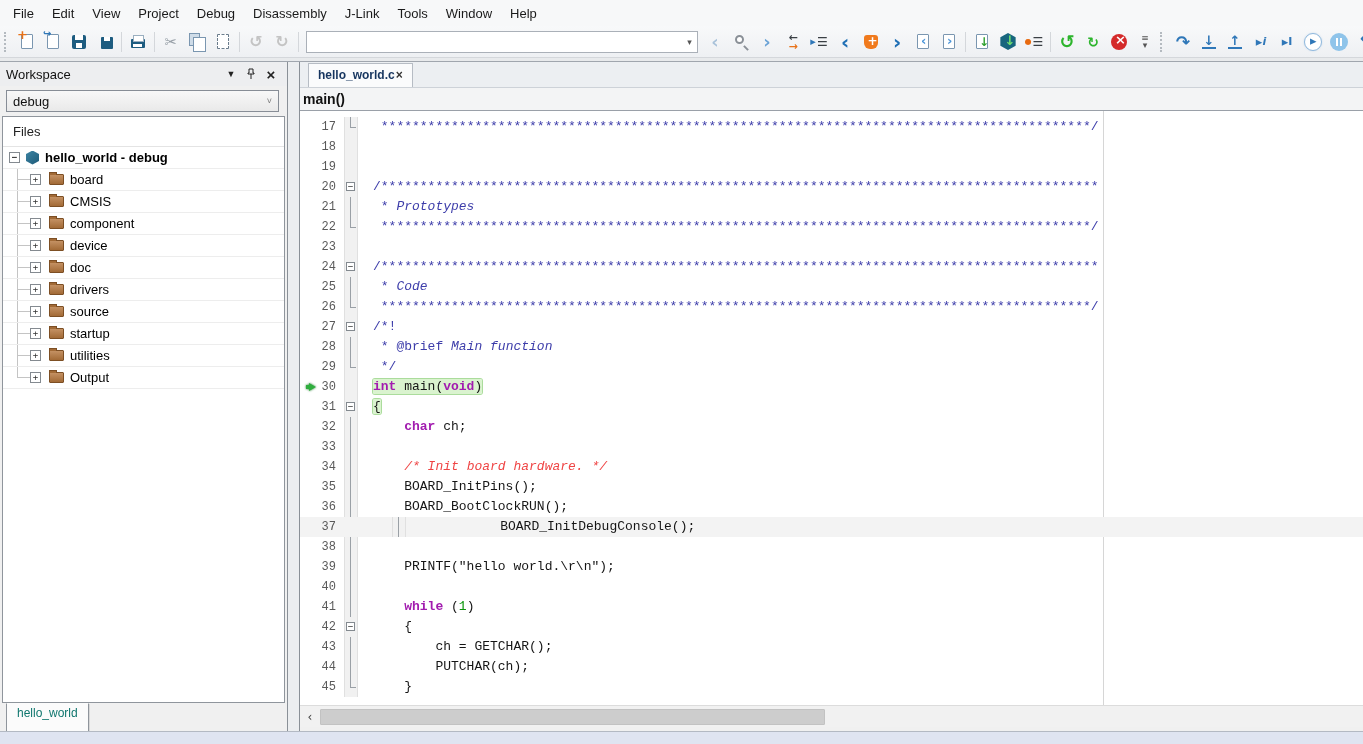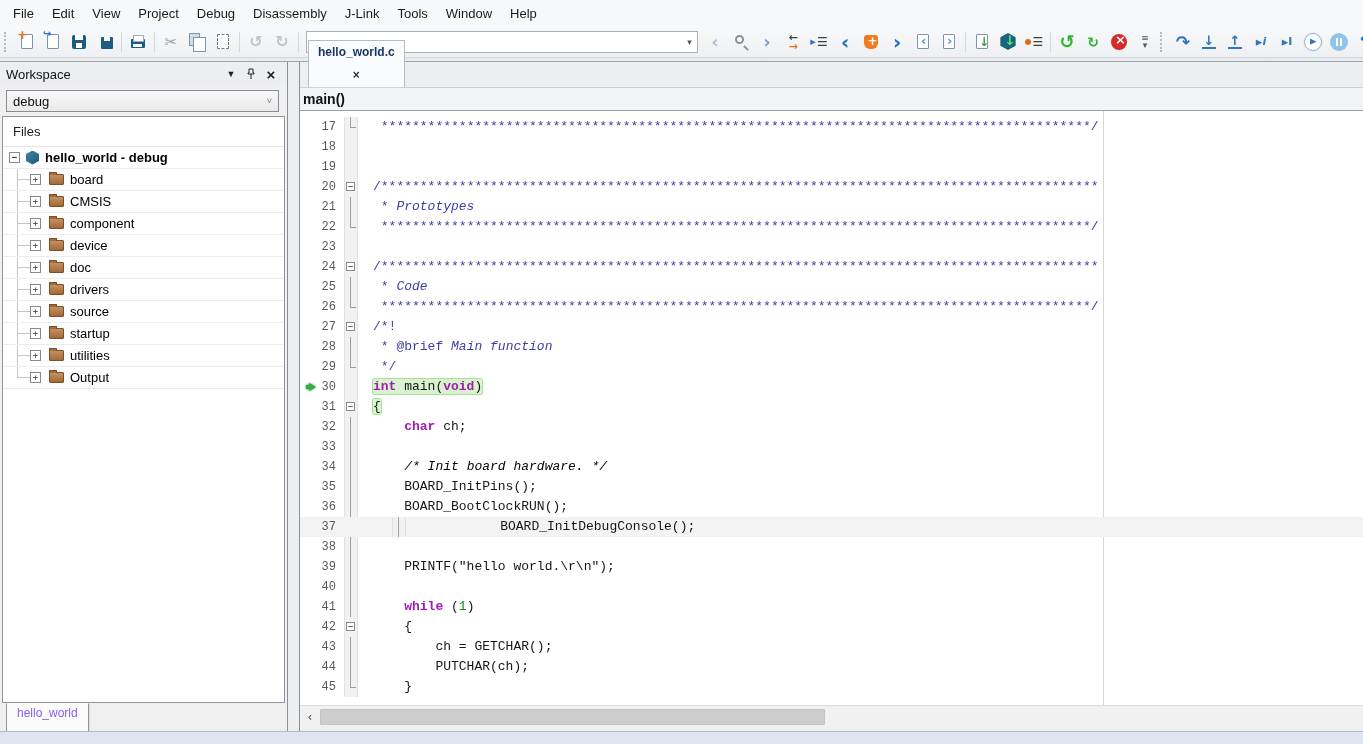--- a/index.html
+++ b/index.html
@@ -105,48 +105,48 @@
   .expand-box{width:11px;height:11px;border:1px solid #848a90;background:#fff;font-size:9px;line-height:8px;text-align:center;color:#333;flex:none;font-family:"DejaVu Sans Mono",monospace;}
   .hex{width:13px;height:14px;background:linear-gradient(135deg,#3d84a3,#1d5a78);clip-path:polygon(50% 0,100% 25%,100% 75%,50% 100%,0 75%,0 25%);margin:0 6px;flex:none;}
   .root-check{position:absolute;left:300px;color:#3c3c3c;font-size:13px;font-weight:400;font-family:"DejaVu Sans",sans-serif;}
   .tree-row{height:22px;display:flex;align-items:center;border-bottom:1px solid #ededed;position:relative;padding-left:27px;font-size:13px;color:#000;}
   .t-vline{position:absolute;left:14px;top:0;bottom:0;width:1px;background:#c4c4c4;}
   .t-vline.half{bottom:11px;}
   .t-hline{position:absolute;left:14px;top:10px;width:13px;height:1px;background:#c4c4c4;}
   .folder-ic{width:15px;height:11px;background:linear-gradient(#c49163,#a26a36);border:1px solid #7d4f24;border-radius:1px;position:relative;margin:0 6px 0 8px;flex:none;}
   .folder-ic::before{content:"";position:absolute;top:-3px;left:-1px;width:6px;height:2px;background:#a26a36;border:1px solid #7d4f24;border-bottom:none;}
   .wsp-tabrow{height:28px;background:#f0f0f0;display:flex;align-items:flex-start;padding:1px 0 0 6px;flex:none;}
-  .wsp-tab{background:#fbfbfb;border:1px solid #8f959c;border-top-color:#fbfbfb;padding:2px 10px 12px;font-size:12px;color:#8b5cf6;margin-top:-1px;box-shadow:1px 1px 0 #d8d8d8;}
+  .wsp-tab{background:#fbfbfb;border:1px solid #8f959c;border-top-color:#fbfbfb;padding:2px 10px 12px;font-size:12px;color:#0f766e;margin-top:-1px;box-shadow:1px 1px 0 #d8d8d8;}
 
   
   .splitter{width:11px;flex:none;background:#eceef0;}
 
   
   .editor{flex:1;display:flex;flex-direction:column;min-width:0;background:#fff;border-left:1px solid #8a9097;}
   .tabbar{height:26px;background:#eceff2;border-bottom:1px solid #cdd2d8;display:flex;align-items:flex-end;padding-left:8px;flex:none;}
-  .etab{display:flex;align-items:center;gap:9px;background:#fafbfc;border:1px solid #b6bcc4;border-bottom:none;padding:4px 9px 5px;font-size:12px;font-weight:700;color:#16355f;flex-direction:column;}
+  .etab{display:flex;align-items:center;gap:1px;background:#fafbfc;border:1px solid #b6bcc4;border-bottom:none;padding:4px 9px 5px;font-size:12px;font-weight:700;color:#16355f;}
   .etab .x{color:#333;font-weight:700;font-size:12px;}
   .funcbar{height:23px;background:#f3f4f5;border-bottom:1px solid #9aa0a8;display:flex;align-items:center;padding-left:3px;font-size:14px;font-weight:700;color:#111;flex:none;}
   .code-area{flex:1;position:relative;overflow:hidden;background:#fff;padding-top:6px;}
   .margin-line{position:absolute;left:803px;top:0;bottom:0;width:1px;background:#d6d6d6;}
   .code-row{height:20px;display:flex;position:relative;font-family:"Liberation Mono","DejaVu Sans Mono",monospace;font-size:13px;line-height:20px;white-space:pre;}
   .code-row.rowhl{background:#f3f3f3;gap:48px;}
   .ln{width:44px;text-align:right;padding-right:8px;color:#5a5a5a;font-size:12px;flex:none;}
   .fold{width:14px;flex:none;position:relative;background:#f1f1f1;border-left:1px solid #e0e0e0;border-right:1px solid #e0e0e0;}
   .fm-box{position:absolute;left:1px;top:5px;width:9px;height:9px;background:#fff;border:1px solid #848a90;font-size:9px;line-height:7px;text-align:center;color:#333;font-family:"DejaVu Sans Mono",monospace;}
   .fm-v{position:absolute;left:5px;top:0;bottom:0;width:1px;background:#9aa0a6;}
   .fm-end-v{position:absolute;left:5px;top:0;height:10px;width:1px;background:#9aa0a6;}
   .fm-end-h{position:absolute;left:5px;top:10px;width:6px;height:1px;background:#9aa0a6;}
   .codetx{padding-left:15px;}
   .pc-hl{background:#daf3cf;box-shadow:0 0 0 1px #abdc9c;border-radius:2px;}
   .s-p{color:#151515;}
   .s-k{color:#a21caf;font-weight:700;}
   .s-c{color:#3d3daa;}
   .s-ci{color:#3d3daa;font-style:italic;}
-  .s-g{color:#000000;font-style:italic;margin-top:8px;}
+  .s-g{color:#ef4444;font-style:italic;margin-top:8px;}
   .s-n{color:#089408;}
   .pc-arrow{position:absolute;left:9px;top:6px;width:0;height:0;border-top:4px solid transparent;border-bottom:4px solid transparent;border-left:7px solid #2fae3e;filter:drop-shadow(0 0 1px #1d7a28);}
   .pc-arrow::before{content:"";position:absolute;left:-10px;top:-2px;width:4px;height:4px;background:#2fae3e;}
   .hscroll{height:22px;background:#f1f1f1;border-top:1px solid #dcdcdc;display:flex;align-items:center;flex:none;}
   .hs-arrow{width:20px;text-align:center;color:#444;font-size:12px;font-family:"DejaVu Sans",sans-serif;}
   .hs-thumb{width:505px;height:16px;background:#cdcdcd;border:1px solid #c2c2c2;border-radius:1px;}
   .editor-bottom-fill{height:4px;background:#f0f0f0;flex:none;}
 
   
   .statusbar{height:13px;background:#dfe4f1;border-top:1px solid #b3b9c3;flex:none;}

